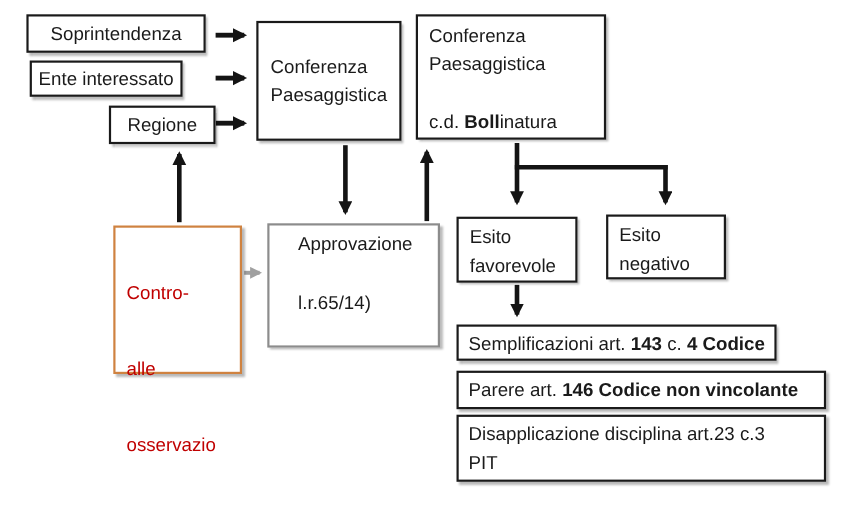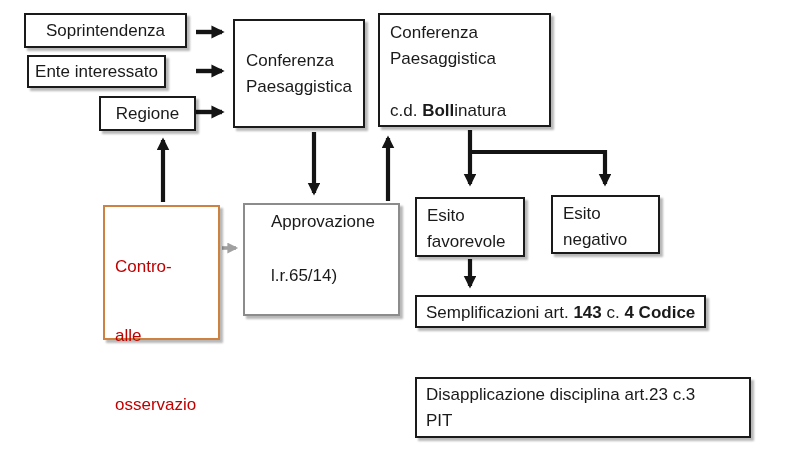--- a/index.html
+++ b/index.html
@@ -151,19 +151,22 @@
 
   <div class="box" id="esito-neg">
     <div class="line">Esito</div>
     <div class="line">negativo</div>
   </div>
 
   <div class="box" id="semplificazioni">
     <div class="line"><span>Semplificazioni art. </span><span class="bold">143</span><span> c. </span><span class="bold">4 Codice</span></div>
   </div>
 
+  <div class="box" id="parere">
+    <div class="line"><span>Parere art. </span><span class="bold">146 Codice non vincolante</span></div>
+  </div>
 
   <div class="box" id="disapplicazione">
     <div class="line">Disapplicazione disciplina art.23 c.3</div>
     <div class="line">PIT</div>
   </div>
 
 </div>
 
 </body></html>

